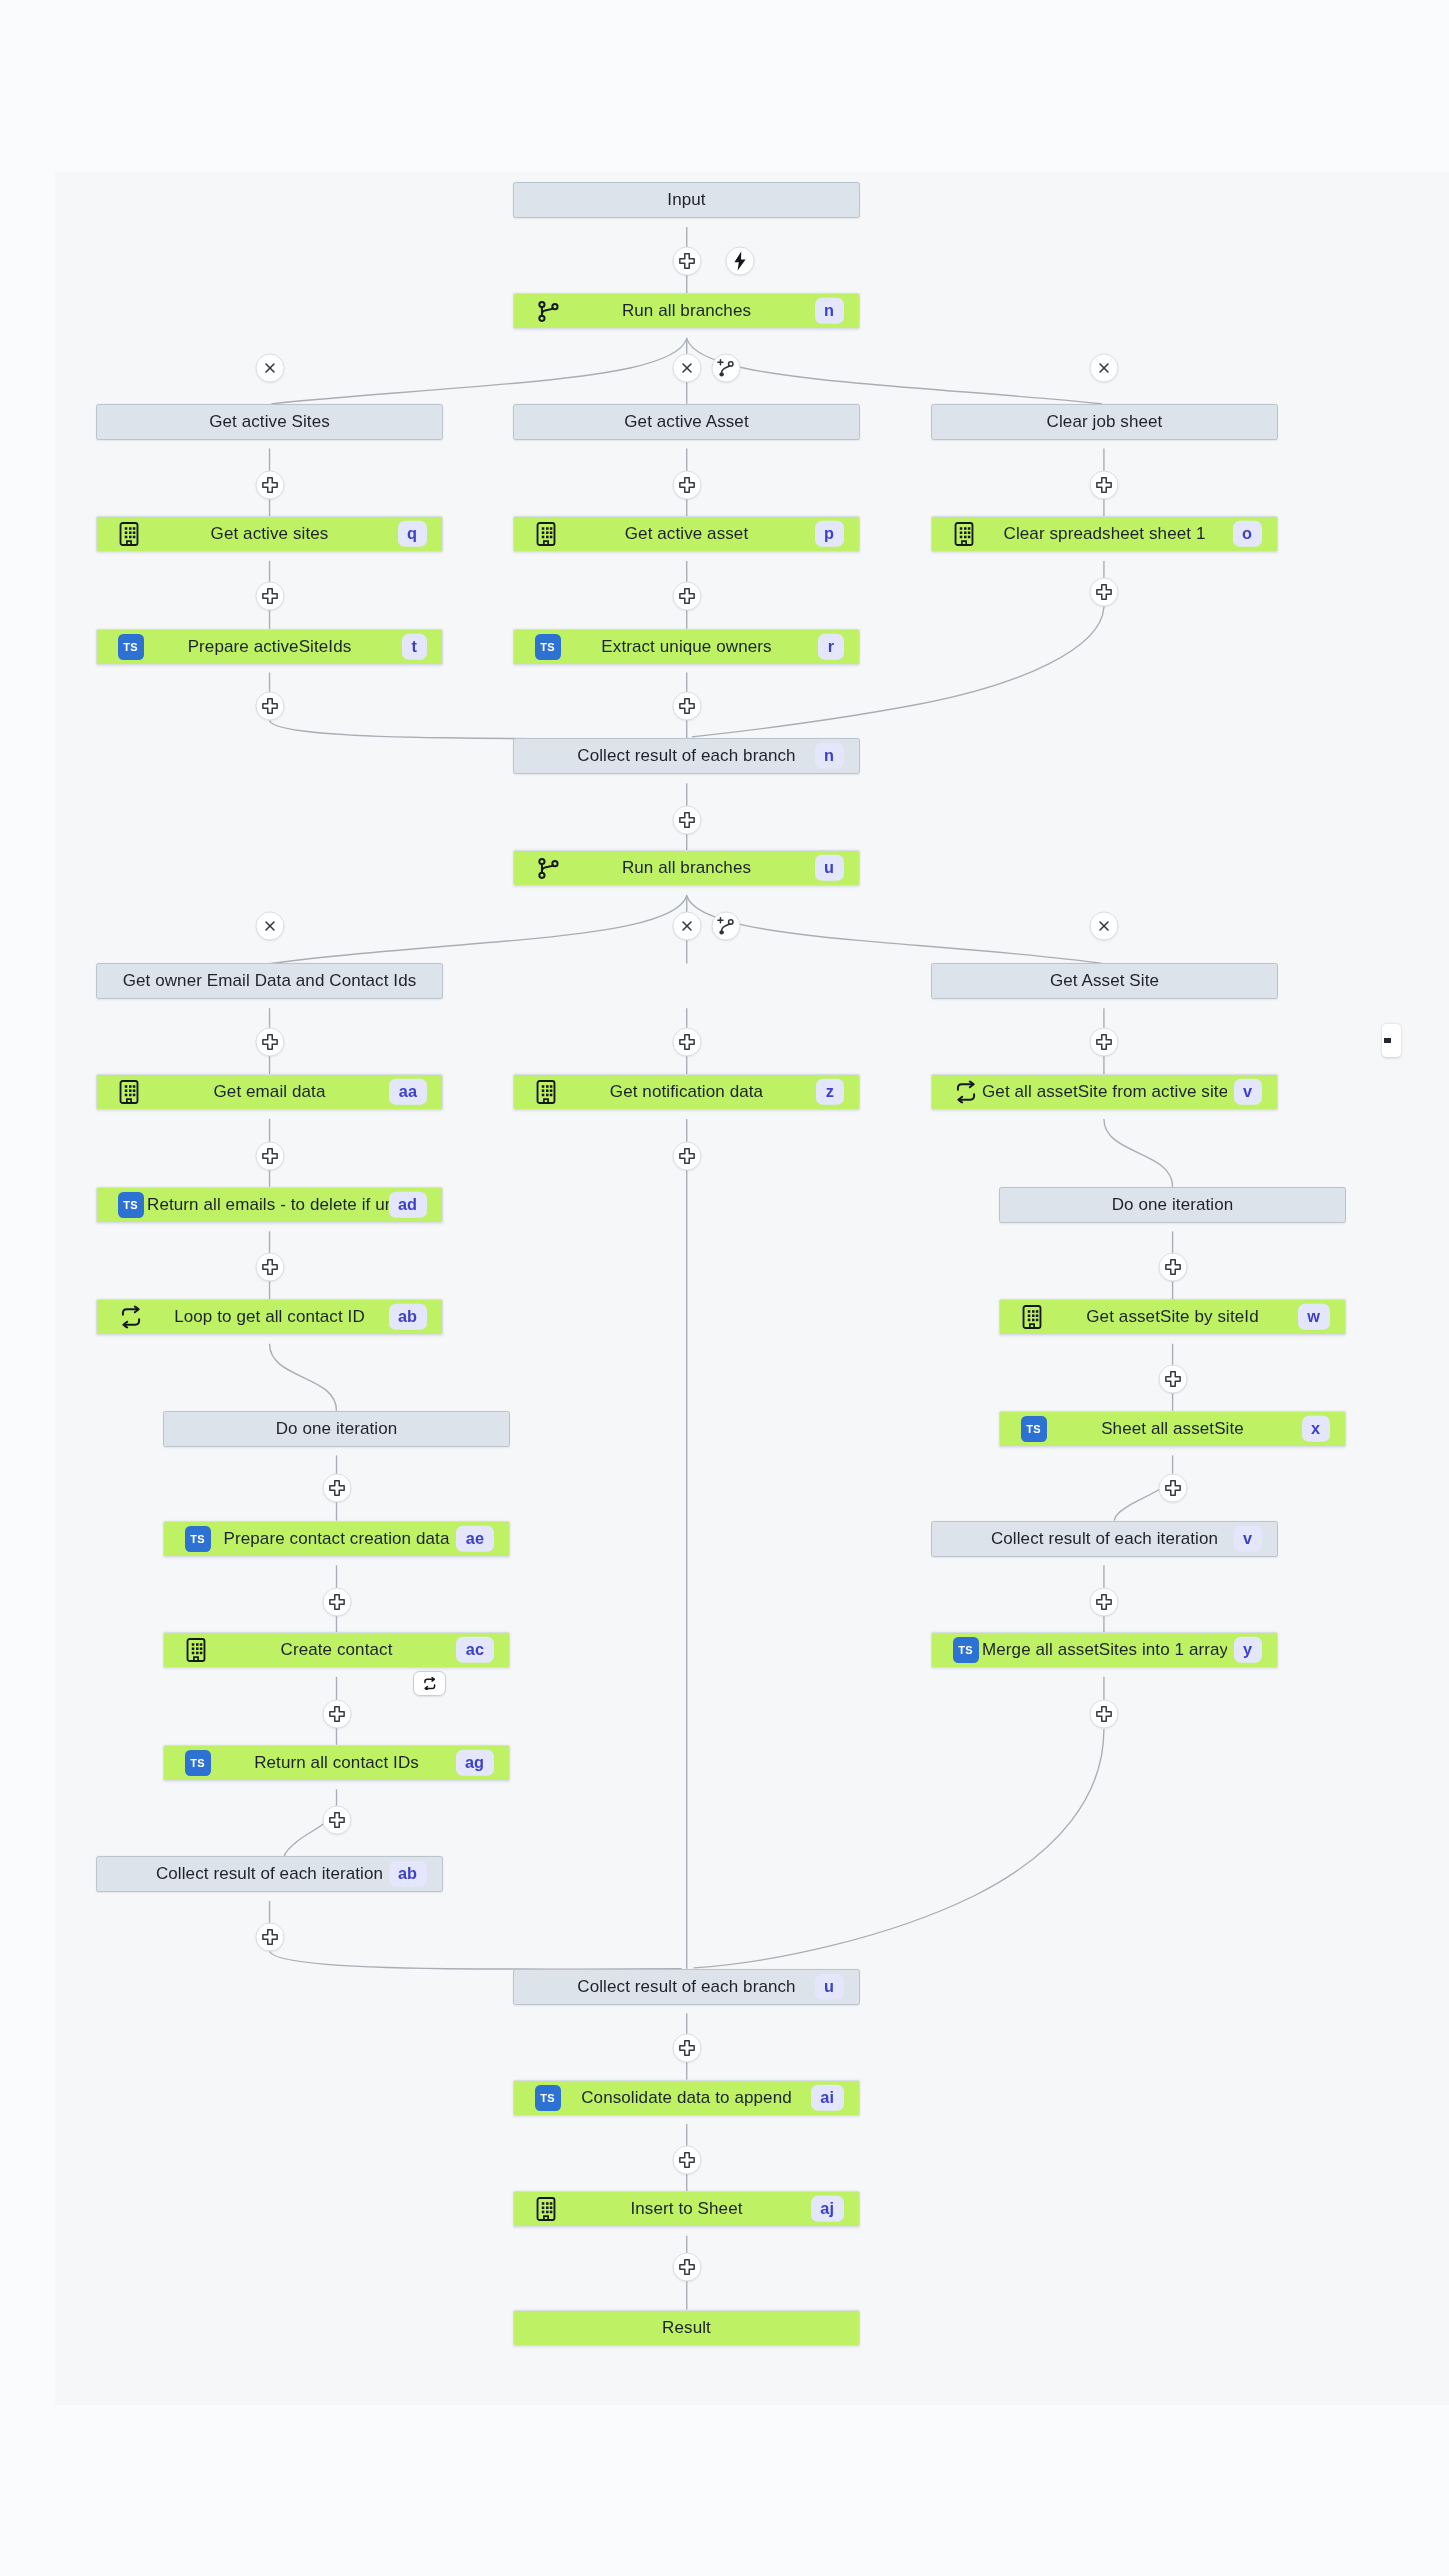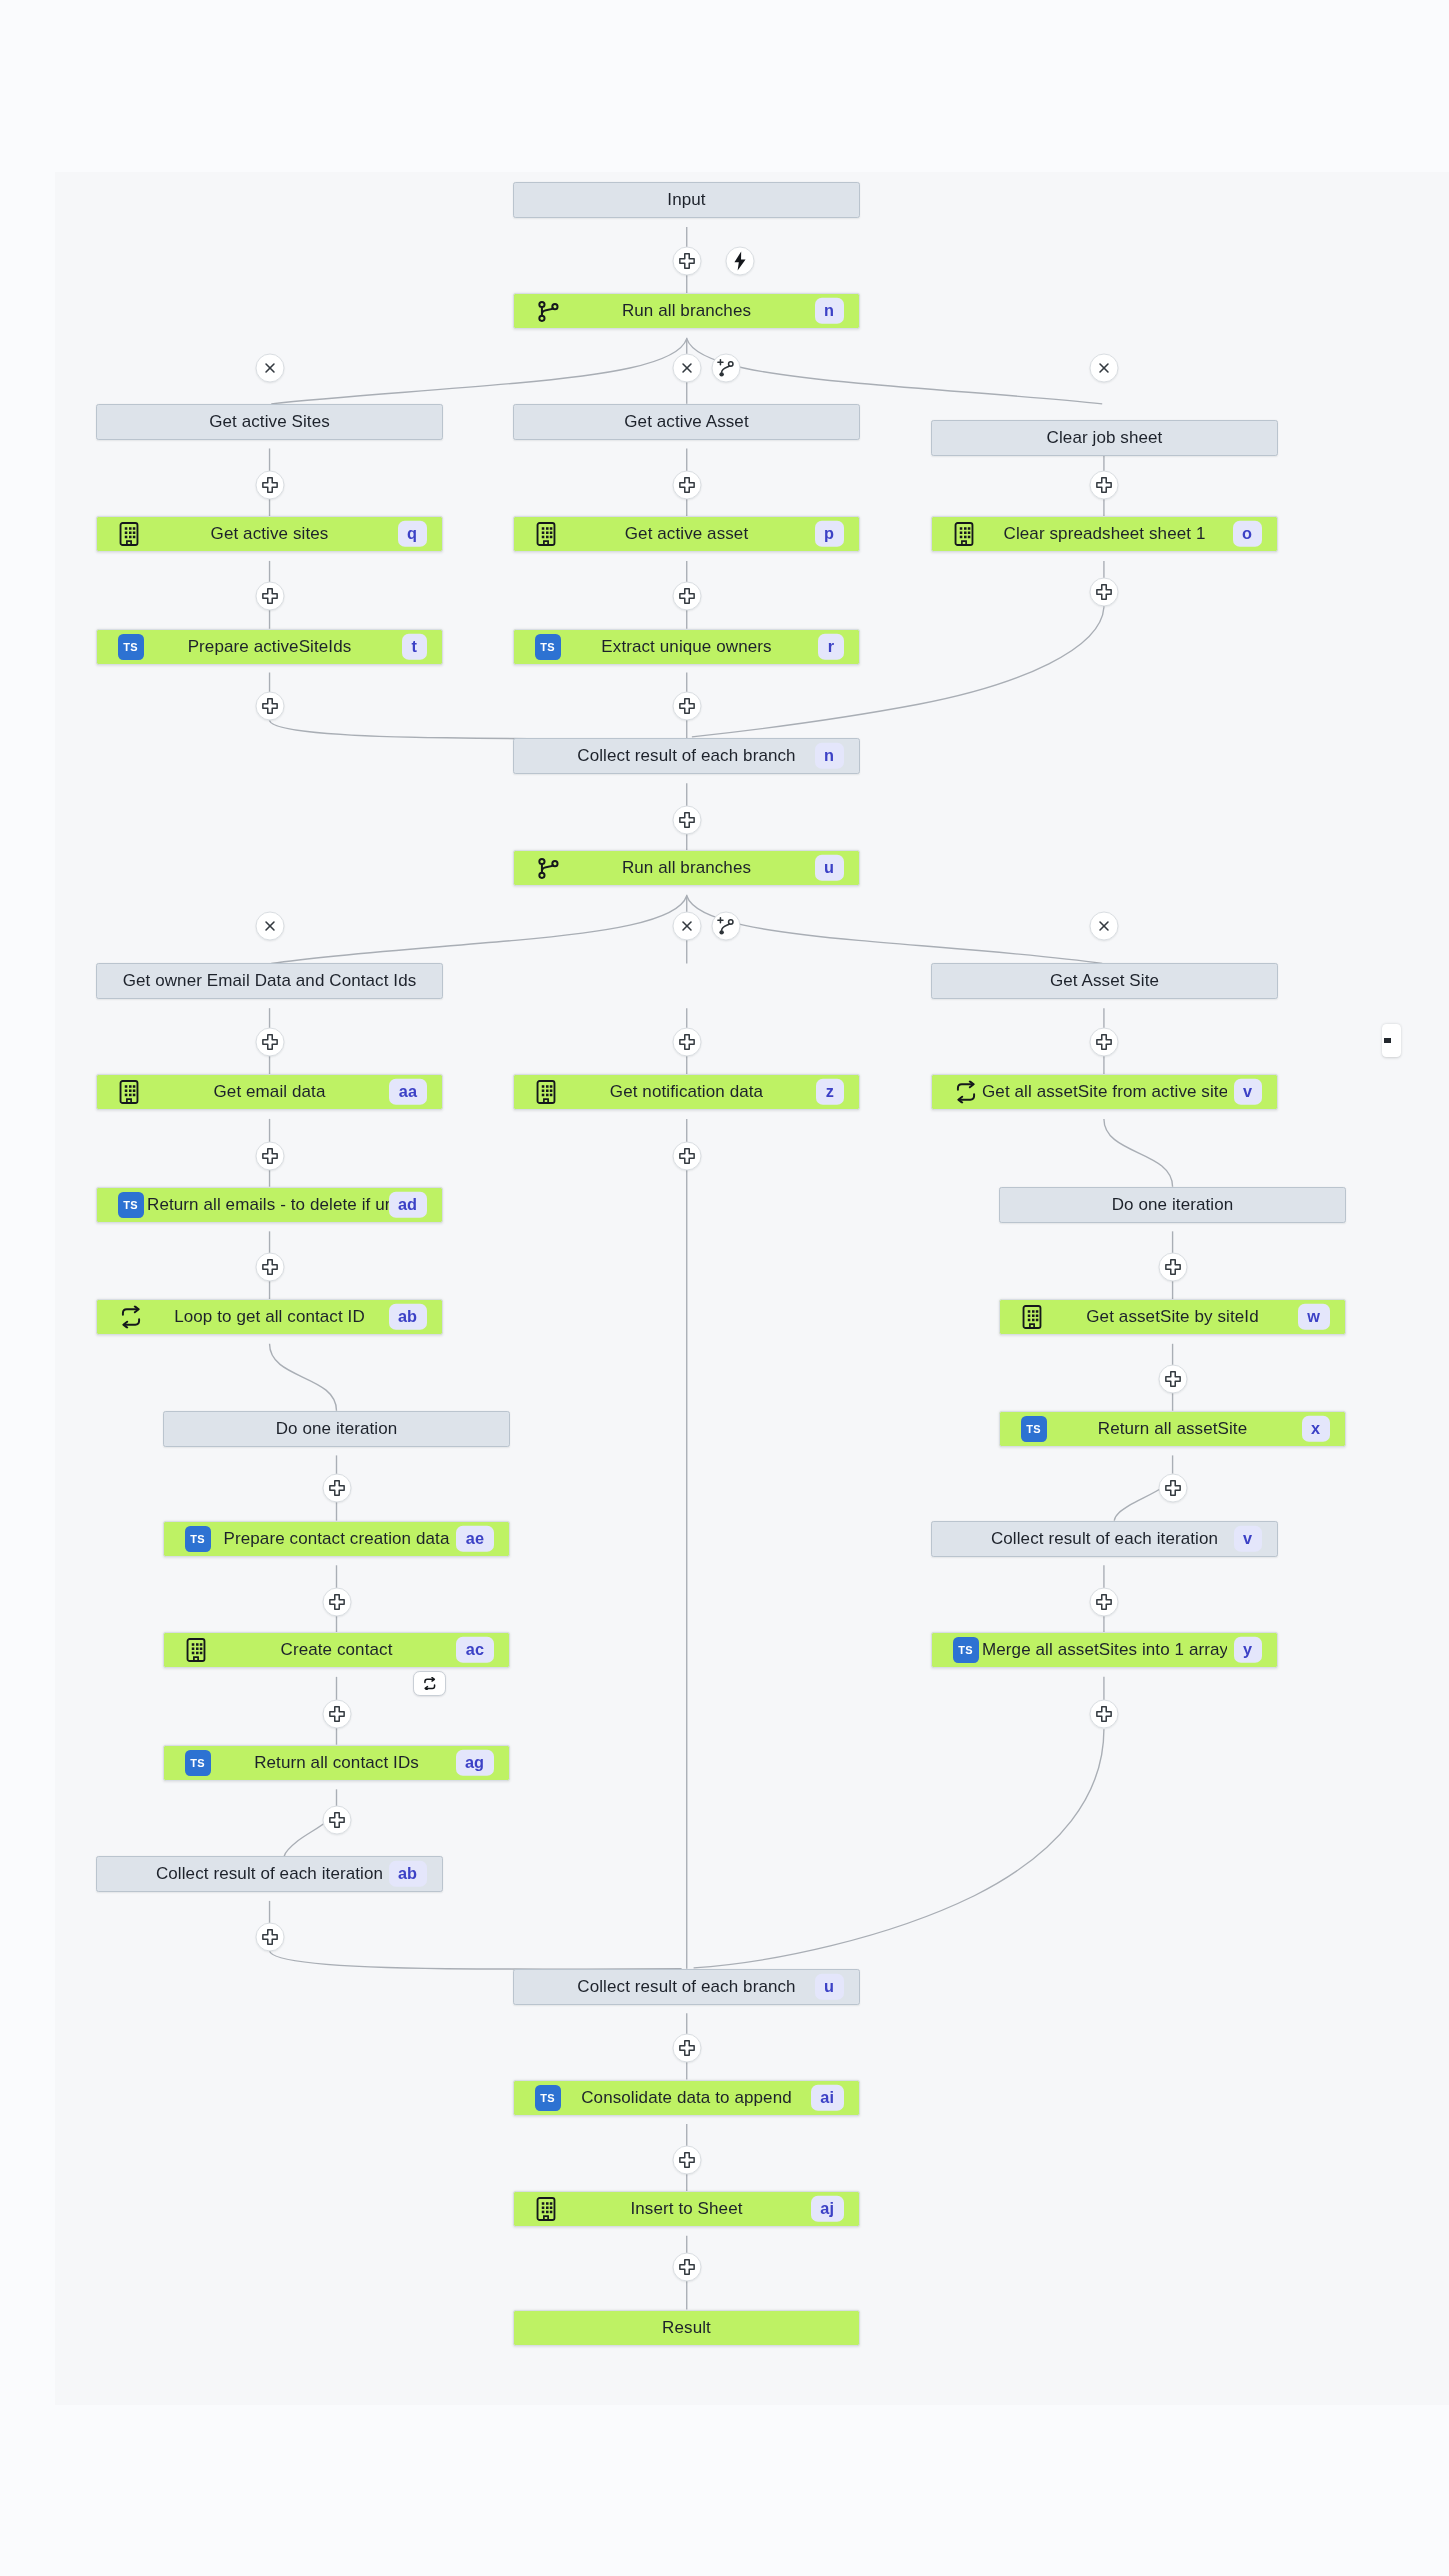--- a/index.html
+++ b/index.html
@@ -123,21 +123,21 @@
     <span class="lb">Run all branches</span>
     <span class="bd">n</span>
   </div>
 
   <div class="nd g noic" style="left:96px;top:404px">
     <span class="lb">Get active Sites</span>
   </div>
   <div class="nd g noic" style="left:513px;top:404px">
     <span class="lb">Get active Asset</span>
   </div>
-  <div class="nd g noic" style="left:931px;top:420px">
+  <div class="nd g noic" style="left:931px;top:404px">
     <span class="lb">Clear job sheet</span>
   </div>
 
   <div class="nd w" style="left:96px;top:516px">
     <span class="ic">
       <svg width="22" height="26" viewBox="0 0 26 30">
           <rect x="3" y="2" width="20" height="26" rx="2.5" fill="none" stroke="#15181c" stroke-width="2.2"></rect>
           <g fill="#15181c">
             <rect x="8" y="7" width="3" height="3"></rect>
             <rect x="13" y="7" width="3" height="3"></rect>
@@ -402,21 +402,21 @@
         </svg>
     </span>
     <span class="lb">Get assetSite by siteId</span>
     <span class="bd">w</span>
   </div>
 
   <div class="nd w" style="left:999px;top:1411px">
     <span class="ic">
         <span class="ts-chip">TS</span>
       </span>
-    <span class="lb">Return all assetSite</span>
+    <span class="lb">Sheet all assetSite</span>
     <span class="bd">x</span>
   </div>
 
   <div class="nd g noic" style="left:931px;top:1521px">
     <span class="lb">Collect result of each iteration</span>
     <span class="bd">v</span>
   </div>
 
   <div class="nd w" style="left:931px;top:1632px">
     <span class="ic">

